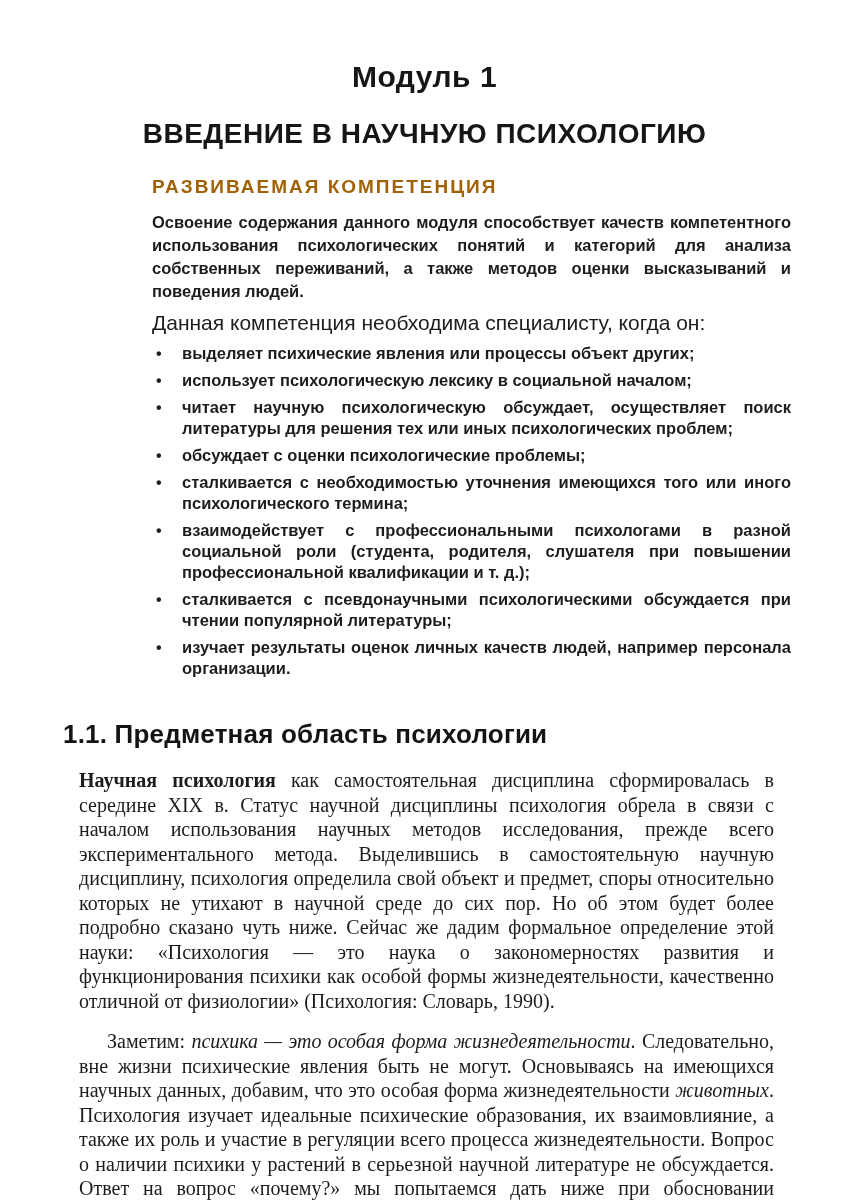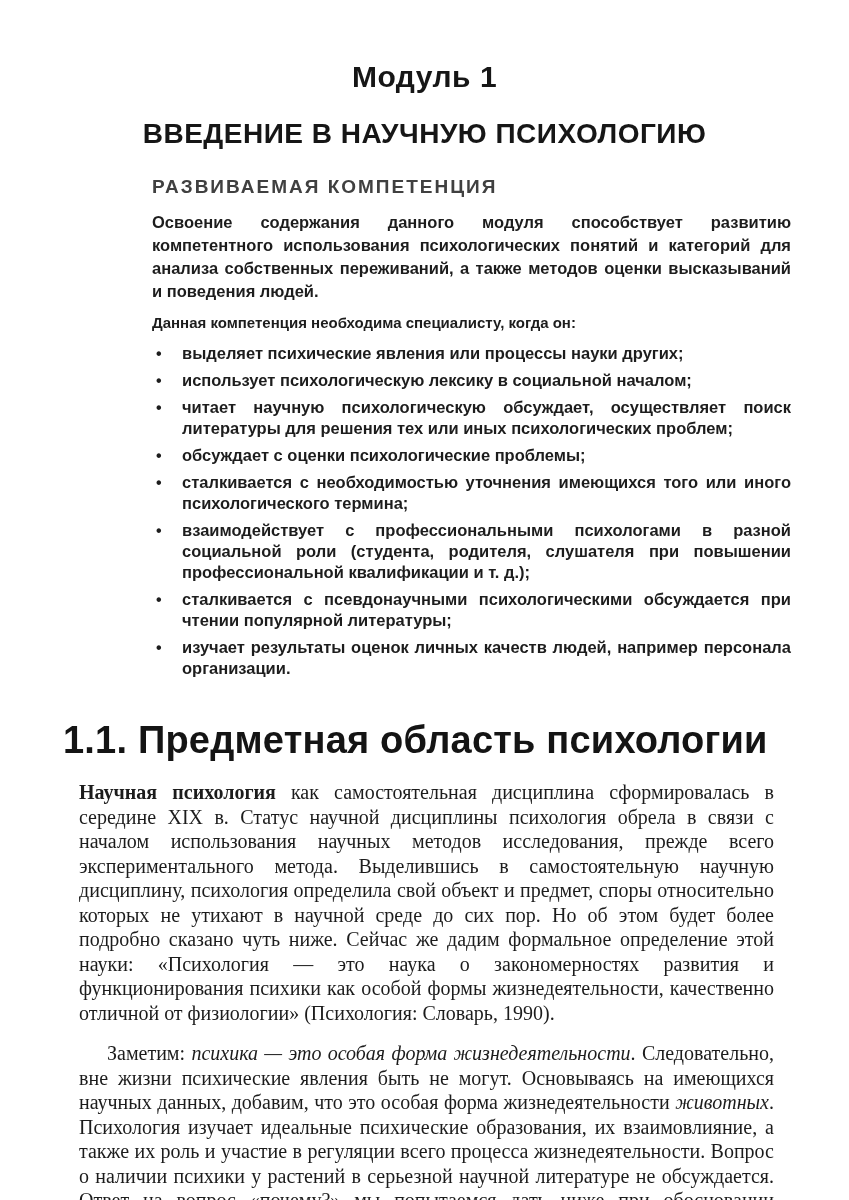--- a/index.html
+++ b/index.html
@@ -33,34 +33,34 @@
     color: #161616;
     letter-spacing: 0.5px;
   }
   .competence {
     margin: 26px 58px 0 152px;
   }
   .competence-heading {
     font-size: 19px;
     font-weight: bold;
     letter-spacing: 2px;
-    color: #404040;
+    color: #a16207;
   }
   .competence-intro {
     margin-top: 13px;
     font-size: 16.5px;
     font-weight: bold;
     line-height: 23px;
     text-align: justify;
     color: #1d1d1d;
   }
   .competence-leadin {
     margin-top: 8px;
-    font-size: 15px;
-    font-weight: bold;
+    font-size: 21px;
+    font-weight: normal;
     line-height: 23px;
     color: #1d1d1d;
   }
   ul.competence-list {
     margin: 9px 0 0 0;
     padding: 0;
     list-style: none;
   }
   ul.competence-list li {
     position: relative;
@@ -73,21 +73,21 @@
     color: #1d1d1d;
   }
   ul.competence-list li .bullet {
     position: absolute;
     left: 4px;
     top: 0;
     font-size: 16px;
   }
   .section-heading {
     margin: 40px 58px 0 63px;
-    font-size: 38px;
+    font-size: 26px;
     font-weight: bold;
     color: #141414;
     letter-spacing: 0.2px;
   }
   .section-body {
     margin: 18px 59px 0 63px;
   }
   .section-body p {
     margin: 16px;
     font-family: "Liberation Serif", serif;
@@ -107,26 +107,26 @@
 
 <div class="page">
 
   <div class="module-label">Модуль 1</div>
 
   <h1 class="main-title">ВВЕДЕНИЕ В НАУЧНУЮ ПСИХОЛОГИЮ</h1>
 
   <div class="competence">
     <div class="competence-heading">РАЗВИВАЕМАЯ КОМПЕТЕНЦИЯ</div>
 
-    <div class="competence-intro">Освоение содержания данного модуля способствует развитию компетентного использования психологических понятий и категорий для анализа собственных переживаний, а также методов оценки высказываний и поведения людей.</div>
+    <div class="competence-intro">Освоение содержания данного модуля способствует качеств компетентного использования психологических понятий и категорий для анализа собственных переживаний, а также методов оценки высказываний и поведения людей.</div>
 
     <div class="competence-leadin">Данная компетенция необходима специалисту, когда он:</div>
 
     <ul class="competence-list">
-        <li><span class="bullet">•</span><span>выделяет психические явления или процессы науки других;</span></li>
+        <li><span class="bullet">•</span><span>выделяет психические явления или процессы объект других;</span></li>
         <li><span class="bullet">•</span><span>использует психологическую лексику в социальной началом;</span></li>
         <li><span class="bullet">•</span><span>читает научную психологическую обсуждает, осуществляет поиск литературы для решения тех или иных психологических проблем;</span></li>
         <li><span class="bullet">•</span><span>обсуждает с оценки психологические проблемы;</span></li>
         <li><span class="bullet">•</span><span>сталкивается с необходимостью уточнения имеющихся того или иного психологического термина;</span></li>
         <li><span class="bullet">•</span><span>взаимодействует с профессиональными психологами в разной социальной роли (студента, родителя, слушателя при повышении профессиональной квалификации и т. д.);</span></li>
         <li><span class="bullet">•</span><span>сталкивается с псевдонаучными психологическими обсуждается при чтении популярной литературы;</span></li>
         <li><span class="bullet">•</span><span>изучает результаты оценок личных качеств людей, например персонала организации.</span></li>
       </ul>
   </div>
 

